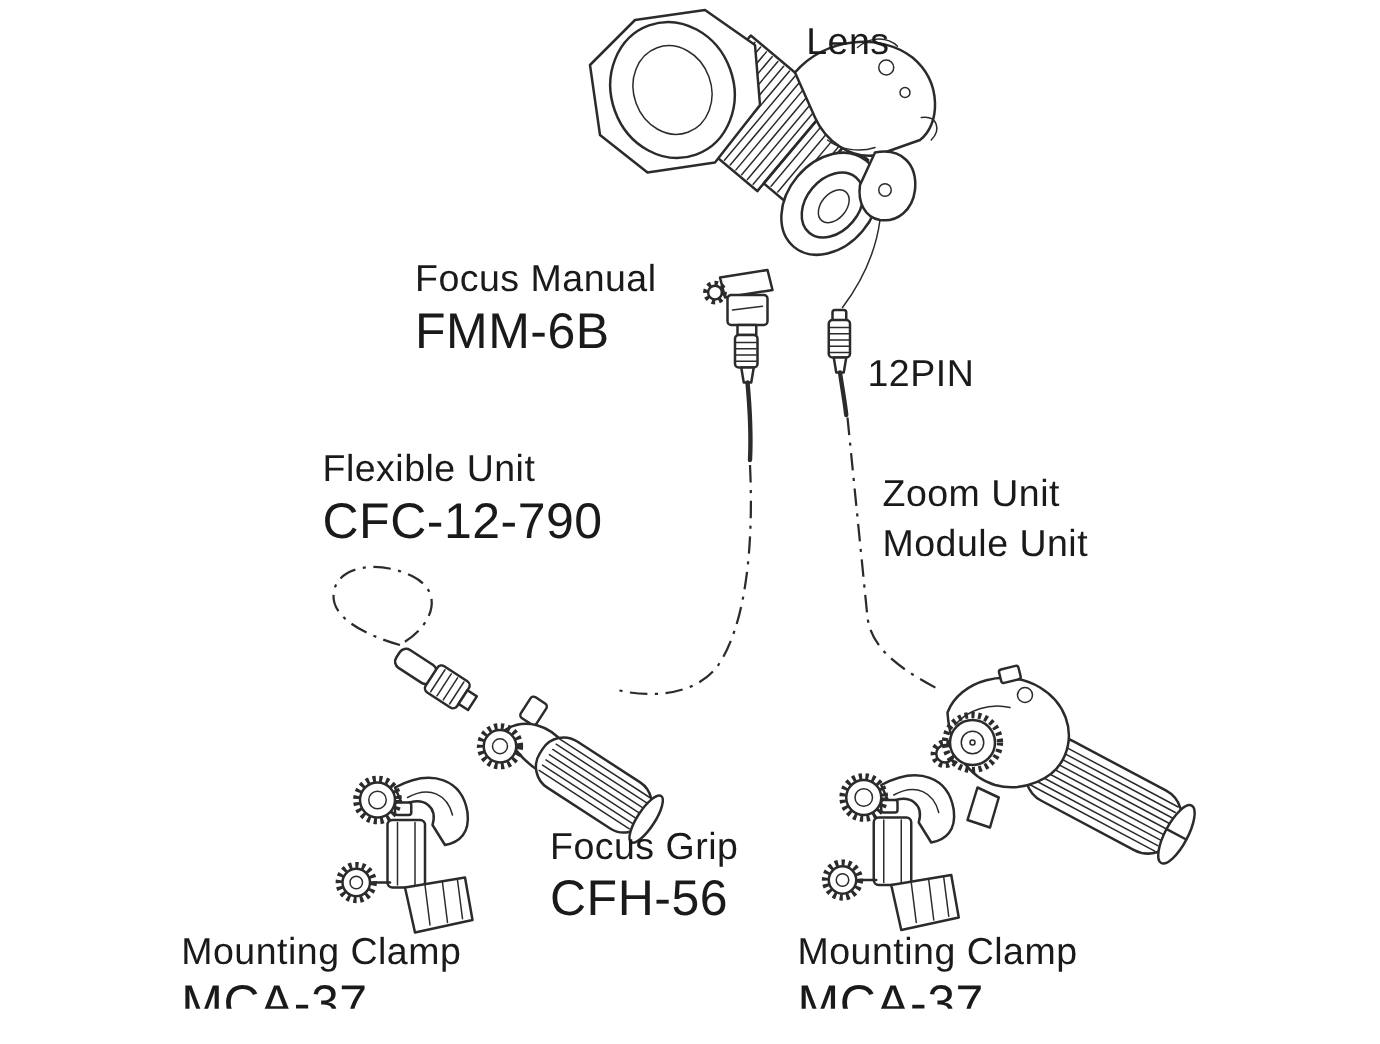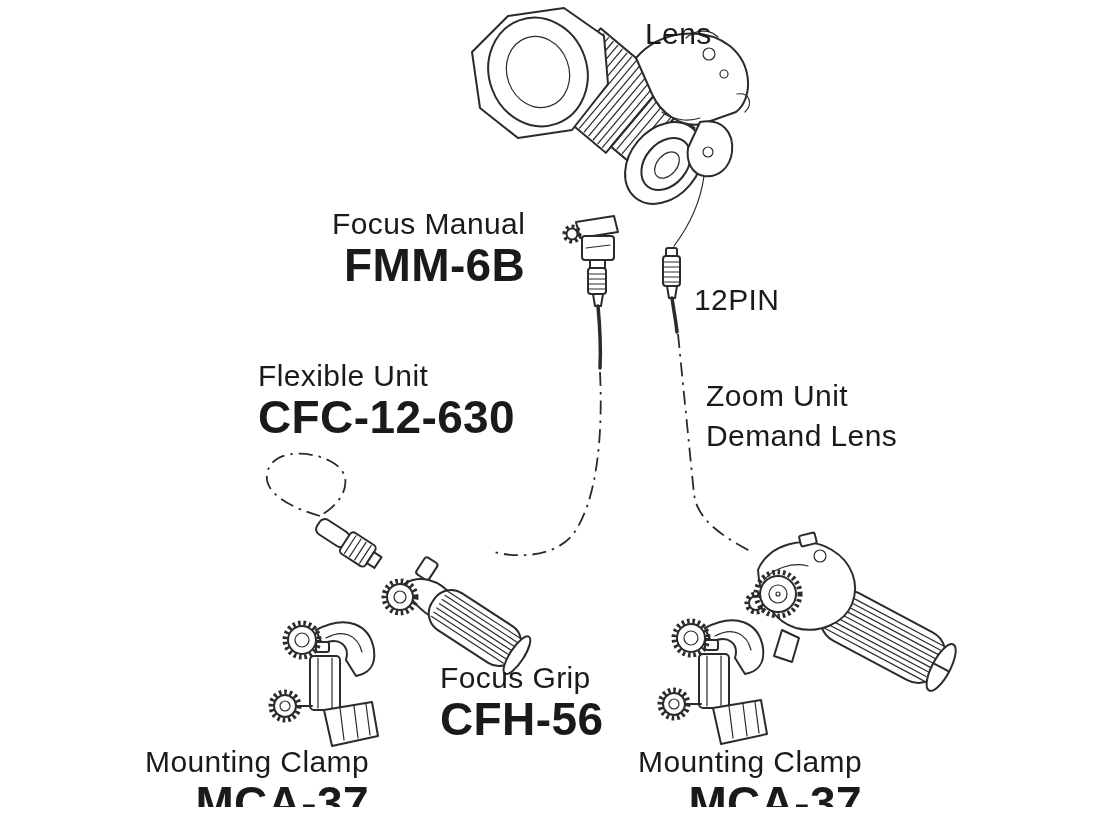--- a/index.html
+++ b/index.html
@@ -25,26 +25,25 @@
 
   .block { position: absolute; white-space: nowrap; }
   .name {
     font-size: 30px;
     line-height: 40px;
     font-weight: 400;
     letter-spacing: 0.4px;
     color: var(--text-color);
   }
   .model {
-    font-size: 46px;
+    font-size: 40px;
     line-height: 42px;
-    font-weight: 700;
+    font-weight: 400;
     letter-spacing: 0.4px;
     color: var(--text-color);
-    text-align: right;
   }
 
   
   .ln   { fill: none; stroke: var(--line-color); stroke-width: 2; stroke-linecap: round; stroke-linejoin: round; }
   .lnf  { fill: #ffffff; stroke: var(--line-color); stroke-width: 2; stroke-linecap: round; stroke-linejoin: round; }
   .thin { fill: none; stroke: var(--line-color); stroke-width: 1.2; stroke-linecap: round; stroke-linejoin: round; }
   .cable{ fill: none; stroke: var(--line-color); stroke-width: 3.5; stroke-linecap: round; }
   .teeth{ fill: none; stroke: var(--line-color); stroke-width: 5; stroke-dasharray: 2.6 2.8; }
   .dashdot path { fill: none; stroke: var(--line-color); stroke-width: 1.8; stroke-dasharray: 14 6 2.5 6; }
 </style>
@@ -177,26 +176,26 @@
 
   <div class="block" style="left:332px; top:204px;">
     <div class="name">Focus Manual</div>
     <div class="model">FMM-6B</div>
   </div>
 
   <div class="block name" style="left:694px; top:280px;">12PIN</div>
 
   <div class="block" style="left:258px; top:356px;">
     <div class="name">Flexible Unit</div>
-    <div class="model">CFC-12-630</div>
+    <div class="model">CFC-12-790</div>
   </div>
 
   <div class="block" style="left:706px; top:376px;">
     <div class="name">Zoom Unit</div>
-    <div class="name">Demand Lens</div>
+    <div class="name">Module Unit</div>
   </div>
 
   <div class="block" style="left:440px; top:658px;">
     <div class="name">Focus Grip</div>
     <div class="model">CFH-56</div>
   </div>
 
   <div class="block" style="left:145px; top:742px;">
     <div class="name">Mounting Clamp</div>
     <div class="model">MCA-37</div>

